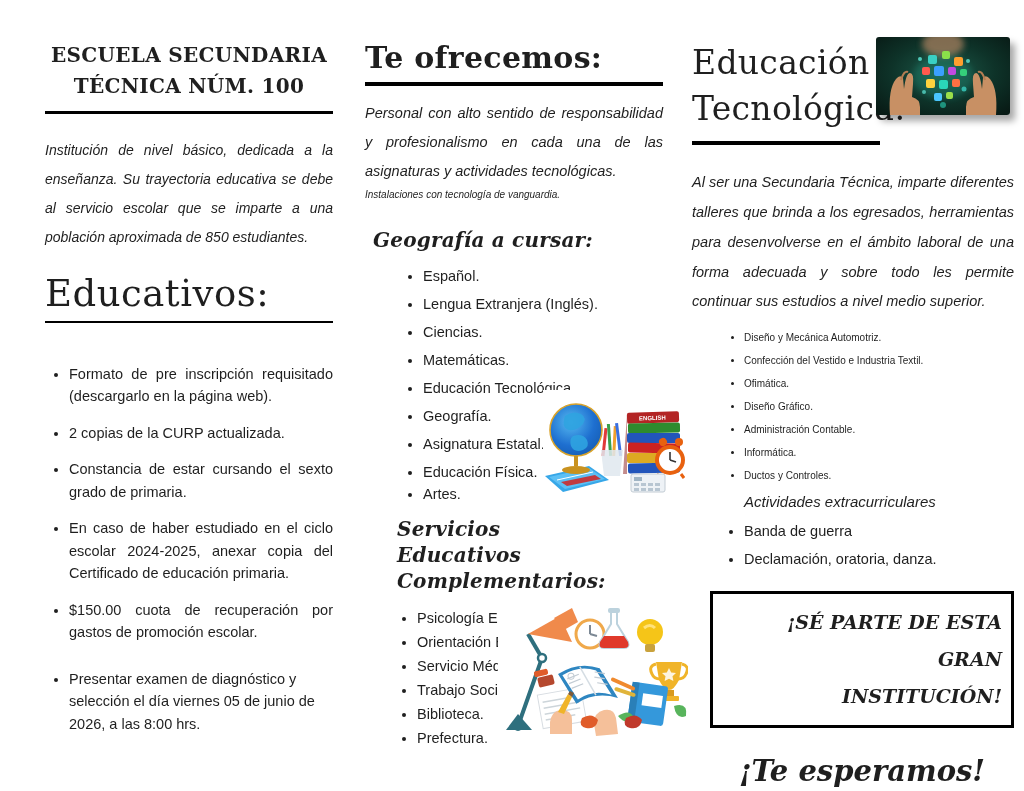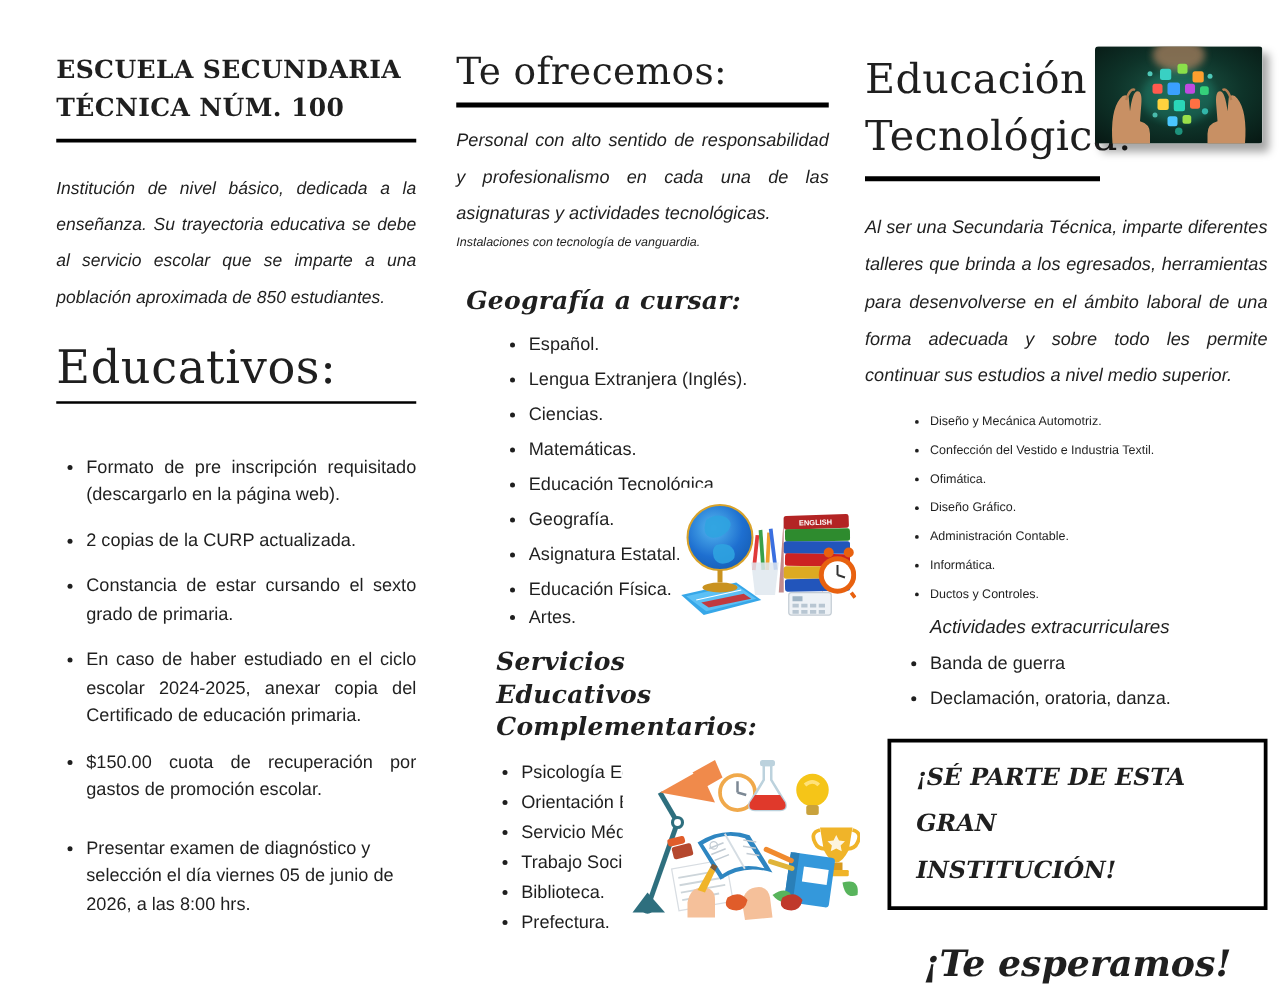--- a/index.html
+++ b/index.html
@@ -16,21 +16,21 @@
   }
   .col { position: absolute; top: 40px; }
   .col1 { left: 45px;  width: 288px; }
   .col2 { left: 365px; width: 298px; }
   .col3 { left: 692px; width: 322px; }
 
   
   .school-title {
     font-family: "DejaVu Serif", "Liberation Serif", serif;
     font-size: 20px; font-weight: 600; letter-spacing: .3px;
-    line-height: 1.55; margin: 0;
+    text-align: center; line-height: 1.55; margin: 0;
     white-space: pre-line;
   }
   .rule { background: #000; border: none; margin: 0; }
   .title-rule { height: 3px; margin-top: 9px; }
   .intro-1 {
     margin: 22px 0 0; font-style: italic; font-size: 14px;
     line-height: 2.07; text-align: justify;
   }
   .req-heading {
     font-family: "DejaVu Serif", "Liberation Serif", serif;
@@ -40,21 +40,21 @@
   .req-list {
     margin: 40px 0 0; padding-left: 24px;
     font-size: 14.5px; text-align: justify;
   }
   .req-list li { margin-bottom: 14px; line-height: 1.55; }
   .req-list li:nth-child(6) { margin-top: 24px; text-align: left; }
 
   
   .ofrecemos-title {
     font-family: "DejaVu Serif", "Liberation Serif", serif;
-    font-size: 30px; font-weight: 400; margin: 0; letter-spacing: .3px;
+    font-size: 30px; font-weight: 700; margin: 0; letter-spacing: .3px;
   }
   .ofrecemos-rule { height: 4px; margin-top: 7px; }
   .intro-2a {
     margin: 13px 0 0; font-style: italic; font-size: 14.5px;
     line-height: 2.0; text-align: justify;
   }
   .intro-2b { margin: 3px 0 0; font-style: italic; font-size: 10px; }
   .curricula-heading {
     font-family: "DejaVu Serif", "Liberation Serif", serif;
     font-weight: 700; font-style: italic; font-size: 20px;
@@ -85,22 +85,22 @@
   }
   .workshop-list { margin: 15px 0 0; padding-left: 52px; font-size: 10px; }
   .workshop-list li { margin-bottom: 12px; }
   .extracurricular-heading {
     font-weight: 400; font-style: italic; font-size: 15px;
     margin: 2px 0 13px 52px;
   }
   .extra-list { margin: 0; padding-left: 52px; font-size: 14.5px; }
   .extra-list li { margin-bottom: 12px; }
   .callout-box {
-    border: 3px solid #000; margin: 24px 0 0 18px; padding: 10px 20px;
-    text-align: left;
+    border: 3px solid #000; margin: 24px 0 0 18px; padding: 10px 9px;
+    text-align: right;
     font-family: "DejaVu Serif", "Liberation Serif", serif;
     font-weight: 700; font-style: italic; font-size: 19px;
     line-height: 1.95; white-space: pre-line;
   }
   .closing {
     font-family: "DejaVu Serif", "Liberation Serif", serif;
     font-weight: 700; font-style: italic; font-size: 29px;
     text-align: center; margin: 26px 0 0 18px;
   }
 

